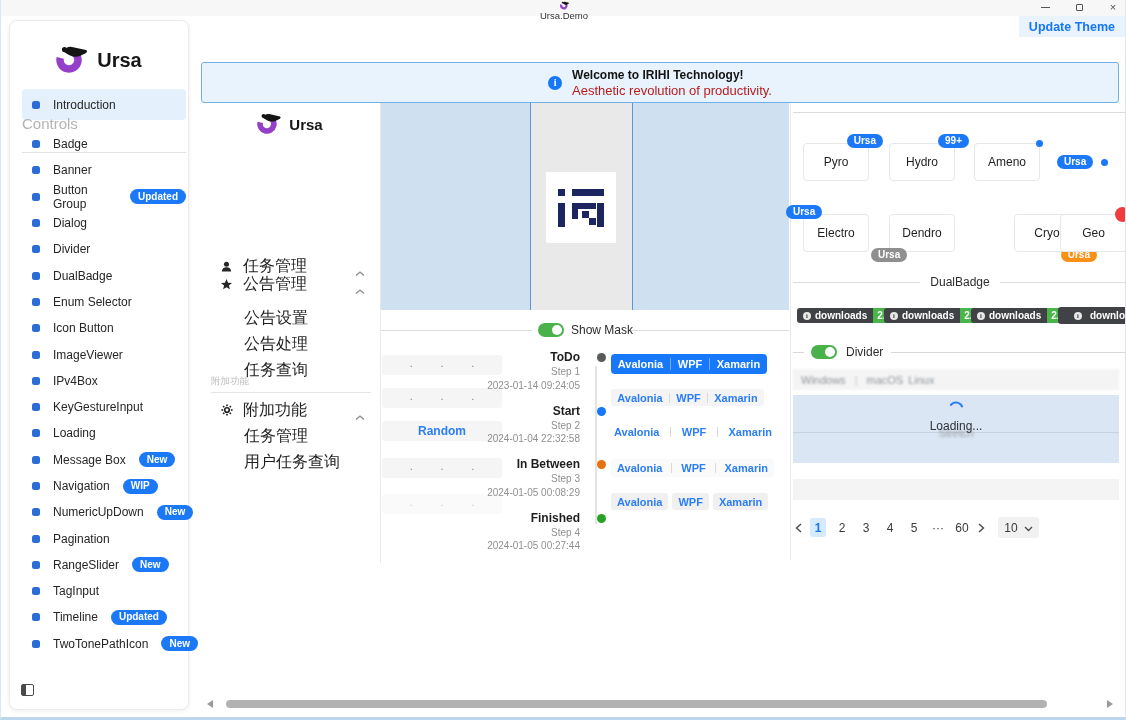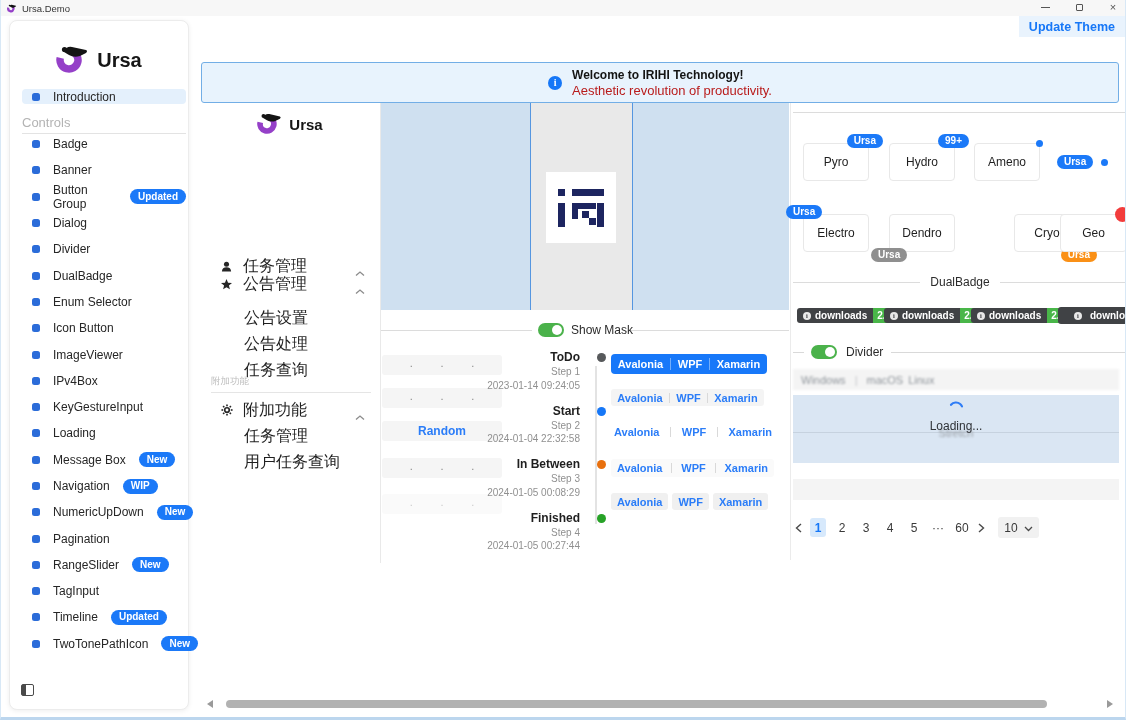--- a/index.html
+++ b/index.html
@@ -4,44 +4,44 @@
 <style>
   * { margin:0; padding:0; box-sizing:border-box; }
   html,body { width:1126px; height:720px; }
   body { font-family:"Liberation Sans","DejaVu Sans",sans-serif; background:#fff; }
   .app { position:relative; width:1126px; height:720px; overflow:hidden; background:#fff;
          border-left:1px solid #d8e8f6; border-right:1px solid #d8e8f6; border-bottom:3px solid #bcd6ee; }
   .abs { position:absolute; }
 
   
   .titlebar { position:absolute; left:0; top:0; width:1126px; height:16px; background:#f7f7f7;
-              display:flex; align-items:center; font-size:9.5px; color:#333; }
+              display:flex; align-items:center; font-size:9.5px; color:#333;flex-direction:column; }
   .titlebar .t-logo { margin:0 5px 0 6px; display:flex; }
   .win-controls { position:absolute; right:8px; top:2px; display:flex; gap:22px; align-items:center; }
   .wc { width:12px; height:11px; display:flex; align-items:center; justify-content:center; cursor:default; }
   .wc-min { width:9px; height:1px; background:#555; }
   .wc-max { width:7px; height:7px; border:1px solid #555; border-radius:1px; }
   .wc-x   { font-size:11px; color:#555; line-height:1; }
 
   
   .update-theme { position:absolute; right:0; top:16px; height:21px; padding:0 10px;
                   background:#e9f3fd; color:#1677f7; font-weight:bold; font-size:12.5px;
                   display:flex; align-items:center; border:none; cursor:pointer; }
 
   
   .sidebar { position:absolute; left:8px; top:20px; width:180px; height:690px; background:#fff;
              border:1px solid #ececec; border-radius:8px; box-shadow:0 1px 5px rgba(0,0,0,.07); }
   .side-logo { position:absolute; left:0; top:22px; width:178px; display:flex; align-items:center; justify-content:center; gap:7px; }
   .side-logo .logo-text { font-size:20px; font-weight:bold; color:#161616; }
   .nav-row { display:flex; align-items:center; gap:13px; padding-left:10px; height:26.3px; font-size:12px; color:#262626; cursor:pointer; }
-  .nav-row.sel { background:#e4f0fc; border-radius:4px; height:15px; }
+  .nav-row.sel { background:#e4f0fc; border-radius:4px; height:31px; }
   .bullet { width:8px; height:8px; border-radius:2.5px; background:#2b6cd9; flex:0 0 auto; }
   .pill { background:#1b79f8; color:#fff; font-size:10px; font-weight:bold; border-radius:8px; padding:1.5px 8px; line-height:1.2; }
-  .side-section { position:absolute; left:12px; top:94px; width:164px; font-size:13px; color:#b3b3b3;
-                  padding-bottom:3px; border-bottom:1px solid #e3e3e3; }
+  .side-section { position:absolute; left:12px; top:94px; width:164px; font-size:15px; color:#b3b3b3;
+                  padding-bottom:20px; border-bottom:1px solid #e3e3e3; }
   .side-list { position:absolute; left:12px; top:110px; width:164px; display:flex; flex-direction:column; }
   .collapse-btn { position:absolute; left:11px; bottom:13px; width:13px; height:12px; border:1.6px solid #4a4a4a;
                   border-radius:2px; cursor:pointer; }
   .collapse-btn::before { content:""; position:absolute; left:0; top:0; width:4px; height:100%; background:#4a4a4a; }
 
   
   .banner { position:absolute; left:200px; top:62px; width:918px; height:41px; background:#e8f3fd;
             border:1px solid #72aee6; border-radius:3px; display:flex; align-items:center; justify-content:center; gap:10px; }
   .info-ico { width:14px; height:14px; border-radius:50%; background:#1677f7; color:#fff; font-size:10px; font-weight:bold;
               display:flex; align-items:center; justify-content:center; font-family:"Liberation Serif",serif; }

